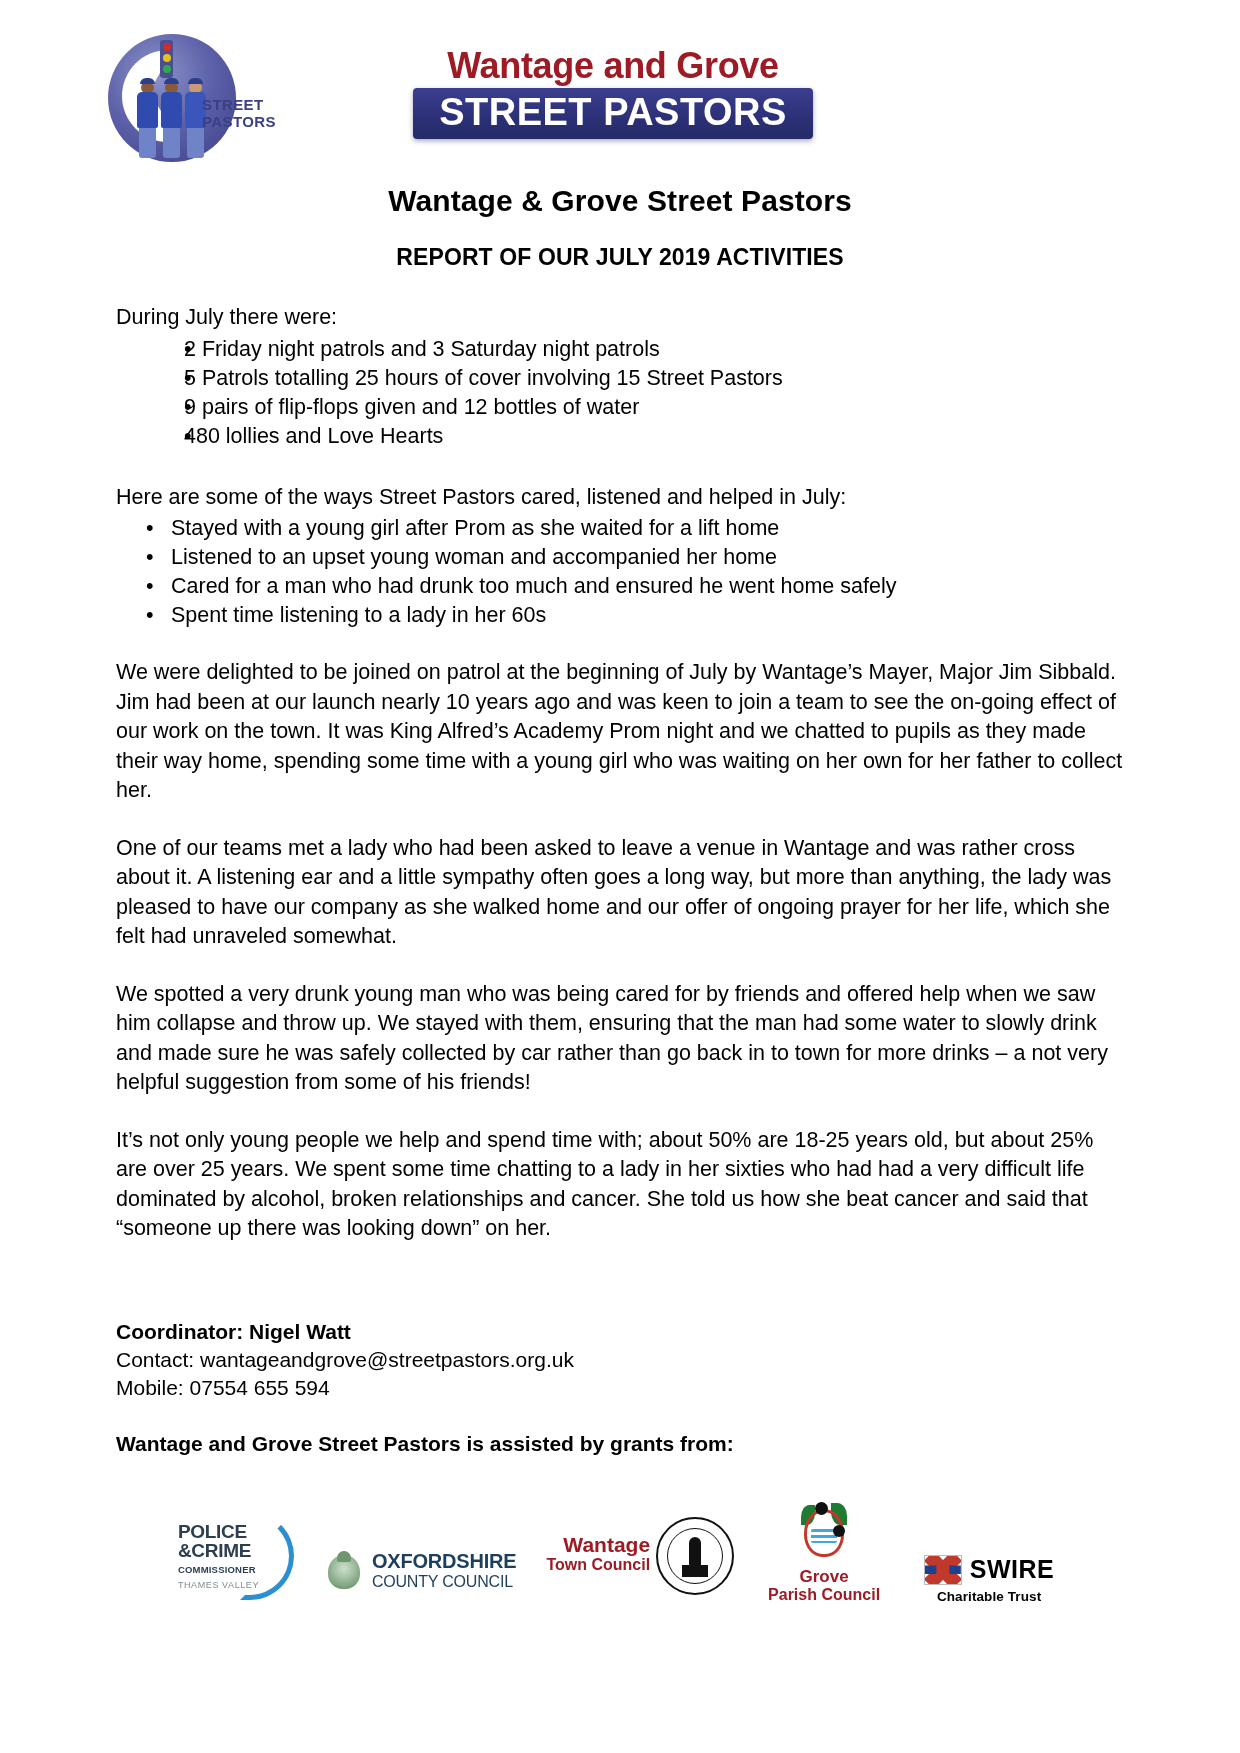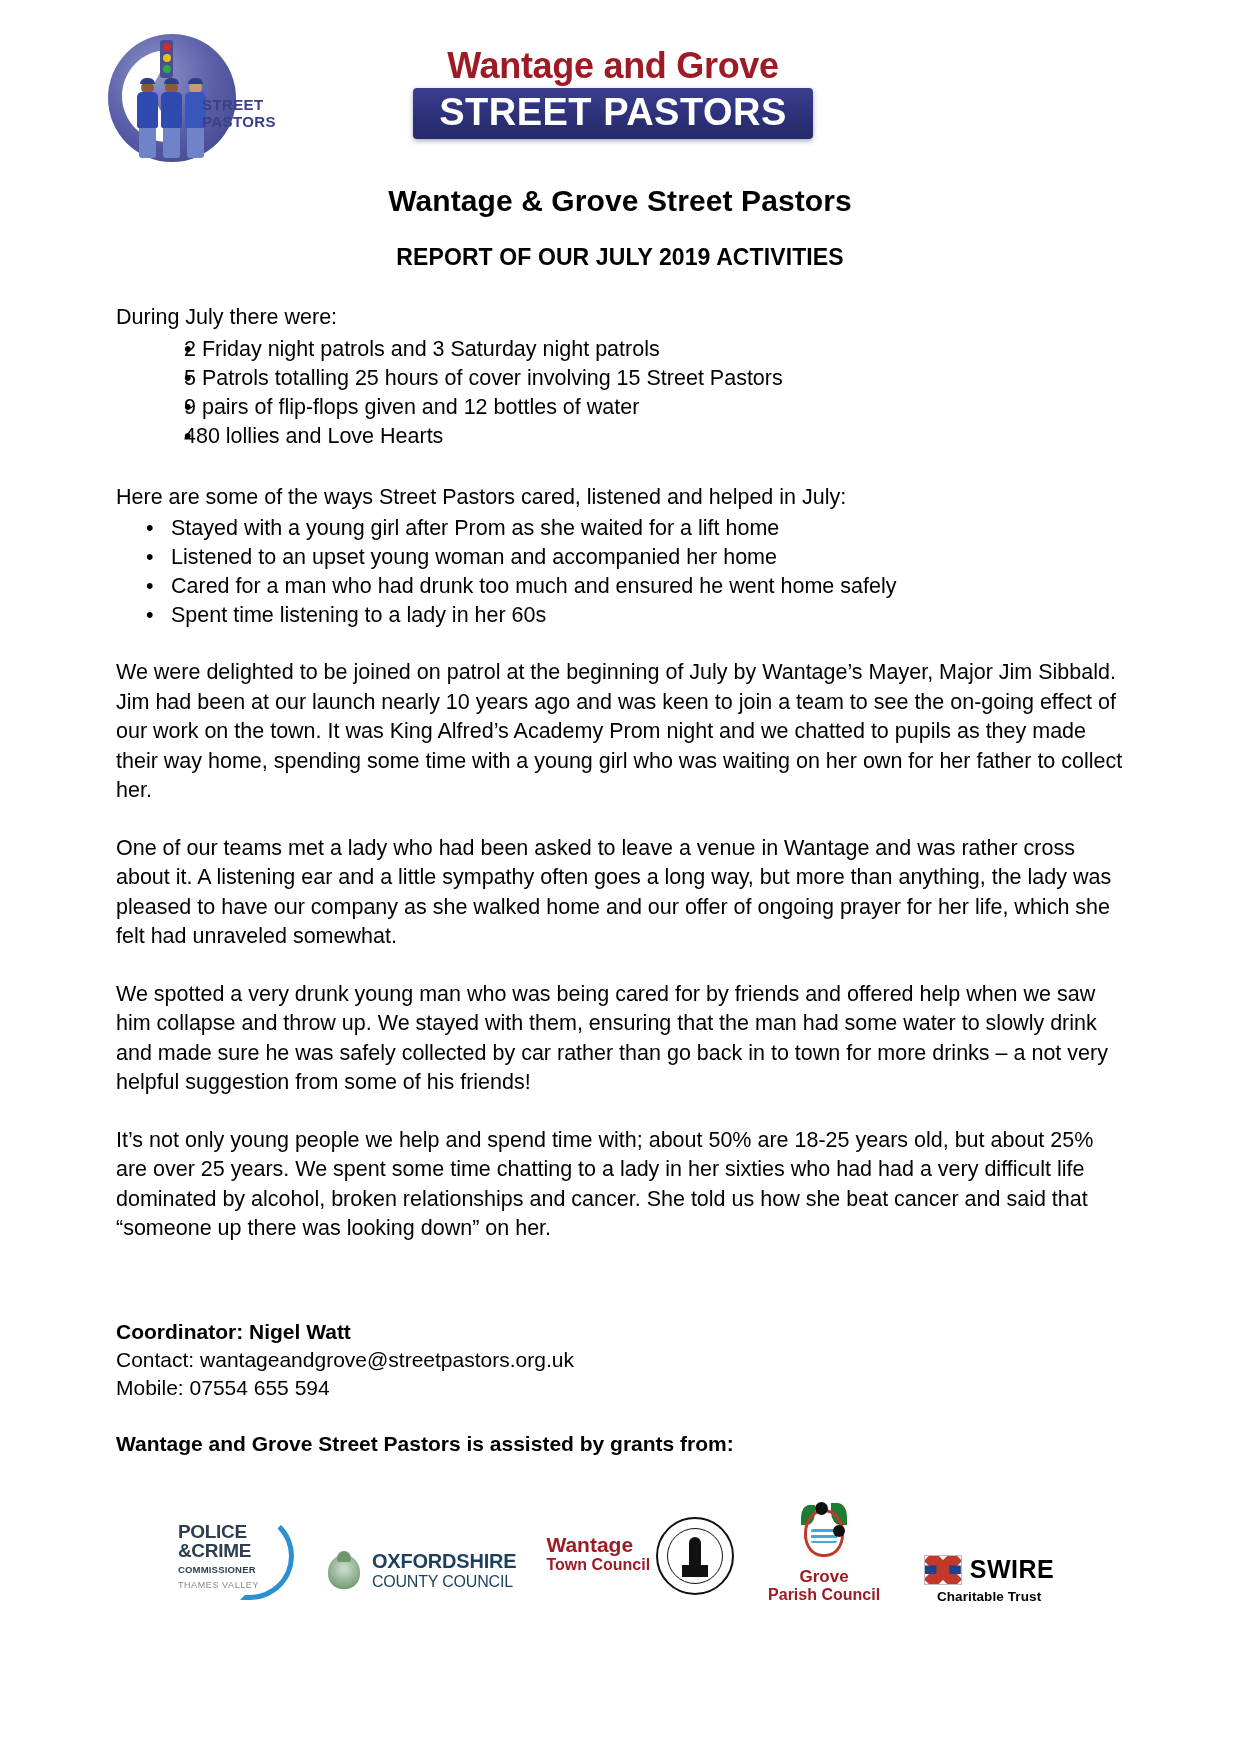--- a/index.html
+++ b/index.html
@@ -268,21 +268,21 @@
     position: absolute; left: 13px; top: 0px;
     width: 14px; height: 11px;
     border-radius: 7px 7px 2px 2px;
     background: #6f966f;
   }
   .occ .w1 { font-size: 20px; font-weight: bold; line-height: 21px; letter-spacing: -0.2px; color:#1c3f5e;}
   .occ .w2 { font-size: 16px; font-weight: normal; line-height: 20px; letter-spacing: -0.2px; color:#1c3f5e;}
 
   
   .wtc { display: flex; align-items: center; gap: 6px; height: 96px; }
-  .wtc .words { text-align: left; padding-bottom: 4px; }
+  .wtc .words { text-align: right; padding-bottom: 4px; }
   .wtc .w1 { font-size: 21px; font-weight: bold; color: #9c1b24; line-height: 23px; }
   .wtc .w2 { font-size: 16px; font-weight: bold; color: #9c1b24; line-height: 18px; }
   .wtc .seal {
     width: 78px; height: 78px; border-radius: 50%;
     border: 2px solid #111;
     position: relative;
     background: #fff;
   }
   .wtc .seal .inner {
     position: absolute; left: 9px; top: 9px;

